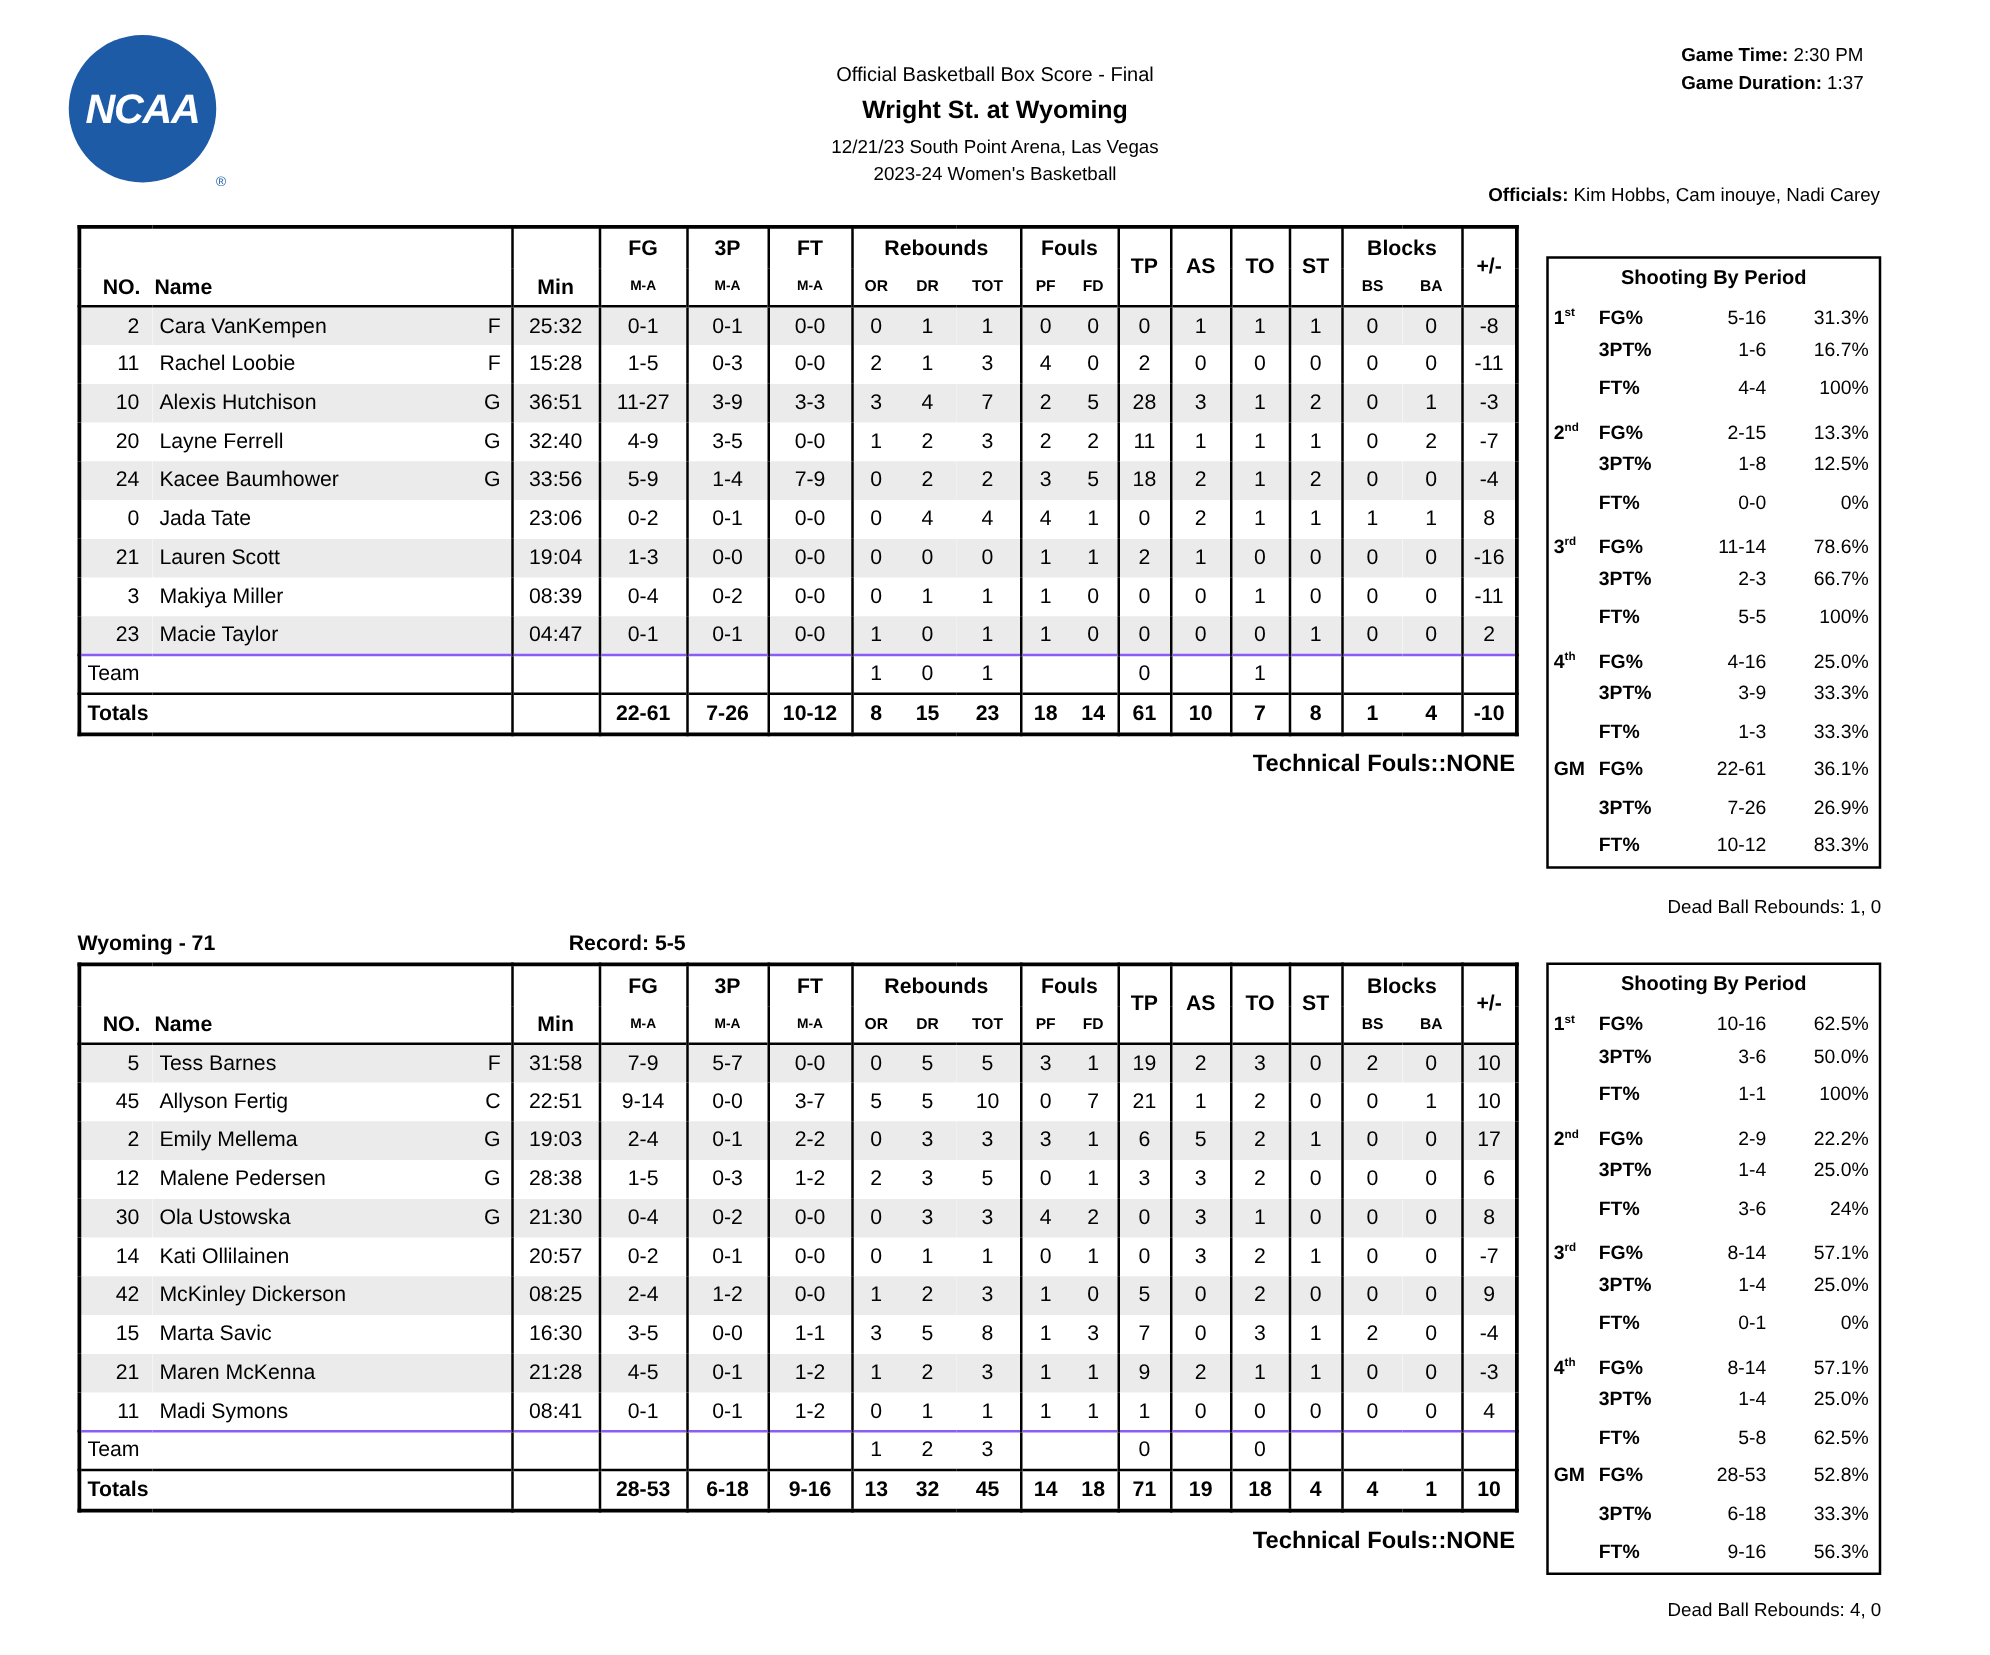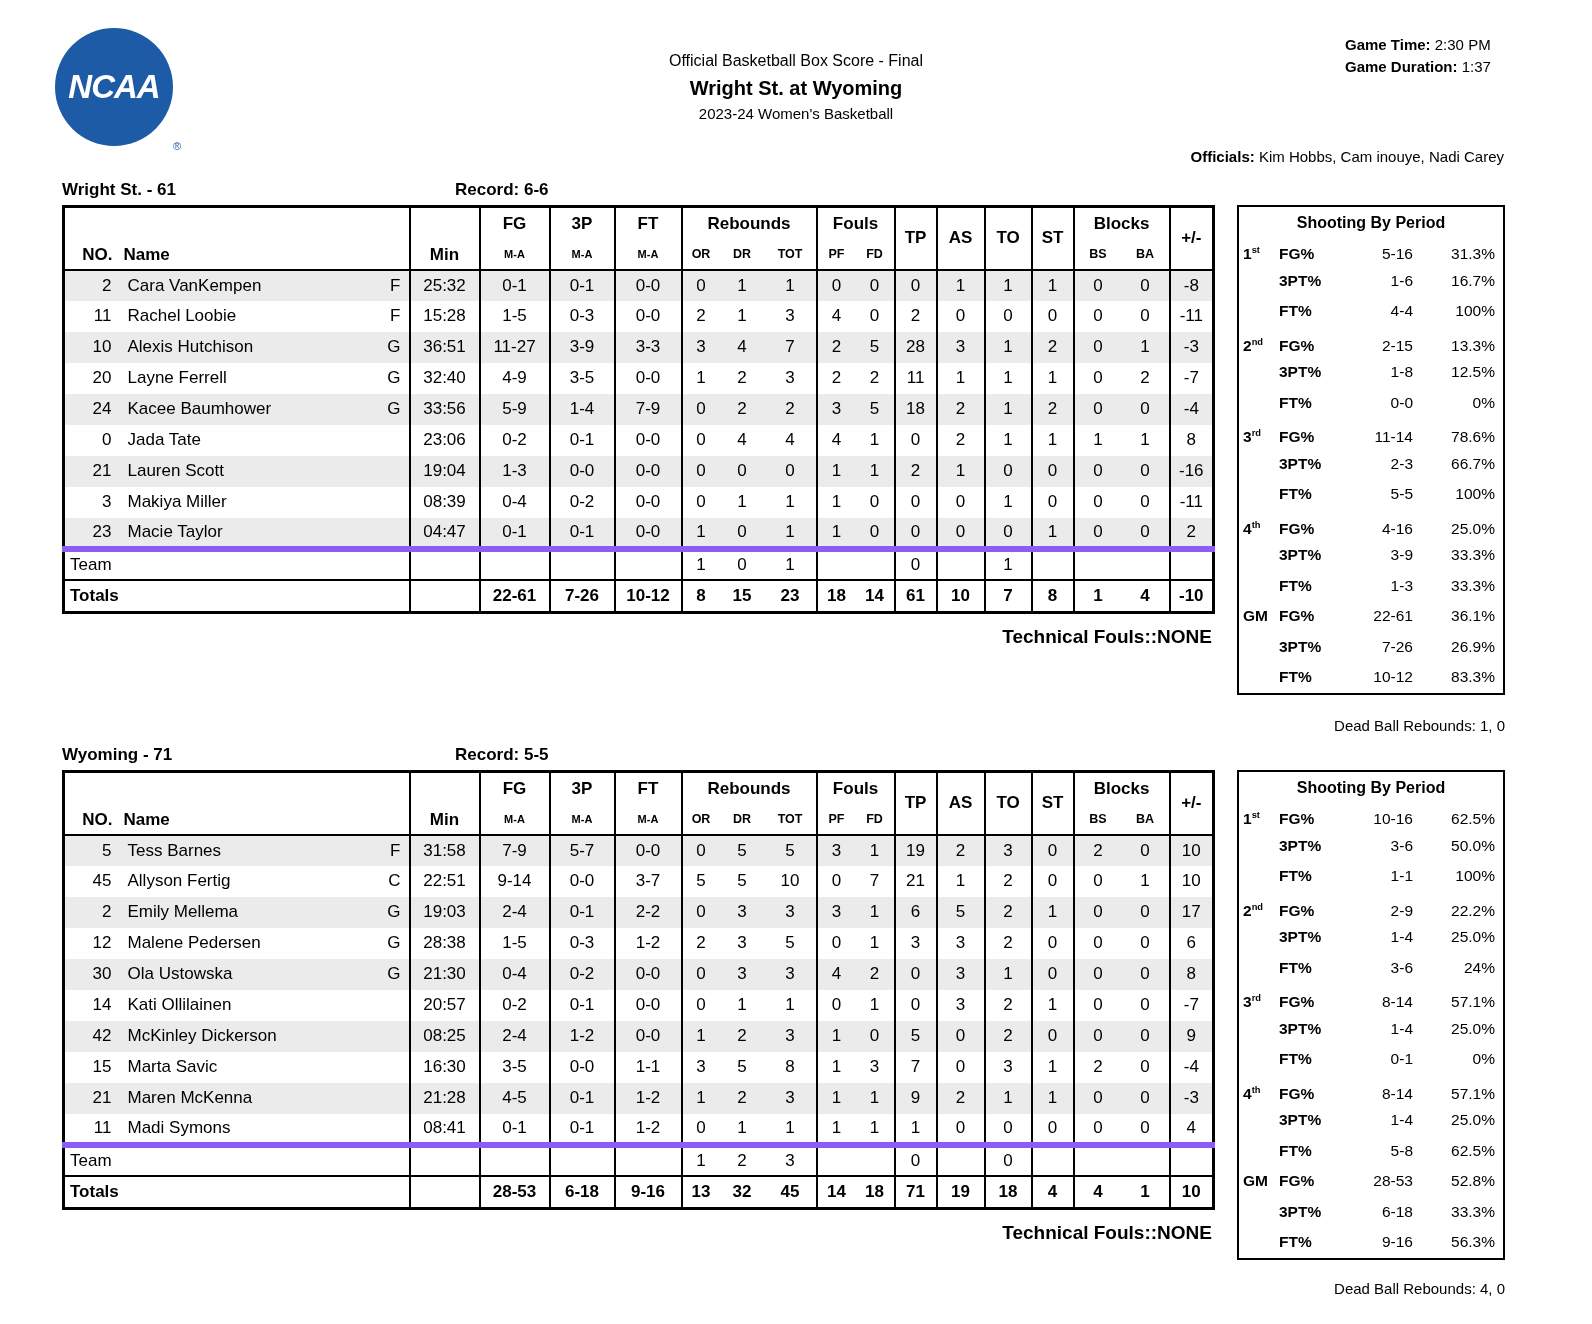--- a/index.html
+++ b/index.html
@@ -53,21 +53,21 @@
 
   tbody tr{ height:31px; }
   tbody td{ font-size:17px; }
   td.c-no{ text-align:right; padding-right:10px; }
   td.c-name{ text-align:left; }
   .pname{ padding-left:6px; }
   .ppos{ float:right; padding-right:8px; }
   td.c-num{ text-align:center; }
   td.c-label{ text-align:left; padding-left:5px; }
   tr.stripe{ background:#ebebeb; }
-  tr.team-row{ border-top:6px solid #8b5cf6; }
+  tr.team-row{ border-top:2px solid #8b5cf6; }
   tr.totals-row{ border-top:2px solid #000; height:33px; font-weight:bold; }
 
   .tf-line{ width:1150px; text-align:right; margin-top:12px; font-size:19px; font-weight:bold; }
 
   
   .shoot-panel{ position:absolute; left:1237px; width:268px; border:2.5px solid #000; background:#fff; }
   #shoot0{ top:205px; }
   #shoot1{ top:770px; }
   .shoot-title{ text-align:center; font-weight:bold; font-size:16px; padding:7px 0 3px 0; }
   .sp-row{ display:flex; align-items:baseline; height:30.5px; line-height:30.5px; padding-left:4px; font-size:15.5px; }
@@ -87,38 +87,35 @@
 <div class="ncaa-logo">
   <div class="ncaa-disc">
     <span class="ncaa-text">NCAA</span>
   </div>
   <span class="ncaa-reg">®</span>
 </div>
 
 <div class="center-header">
   <div class="ch1">Official Basketball Box Score - Final</div>
   <div class="ch2">Wright St. at Wyoming</div>
+  <div class="ch3">12/21/23 South Point Arena, Las Vegas</div>
   <div class="ch4">2023-24 Women's Basketball</div>
 </div>
 
 <div class="game-info">
   <div><span class="b">Game Time:</span> <span>2:30 PM</span></div>
   <div><span class="b">Game Duration:</span> <span>1:37</span></div>
 </div>
 
 <div class="officials">
   <span class="b">Officials:</span>
   <span>Kim Hobbs, Cam inouye, Nadi Carey</span>
 </div>
 
 <section class="team-section" id="sec0">
-  <div class="team-line">
-    <span class="team-name">Wright St. - 61</span>
-    <span class="team-record">Record: 6-6</span>
-  </div>
   <table class="box-table">
     <colgroup>
       <col style="width:58px">
         <col style="width:288px">
         <col style="width:70px">
         <col style="width:70px">
       <col style="width:65px">
         <col style="width:67px">
         <col style="width:38px">
         <col style="width:45px">

